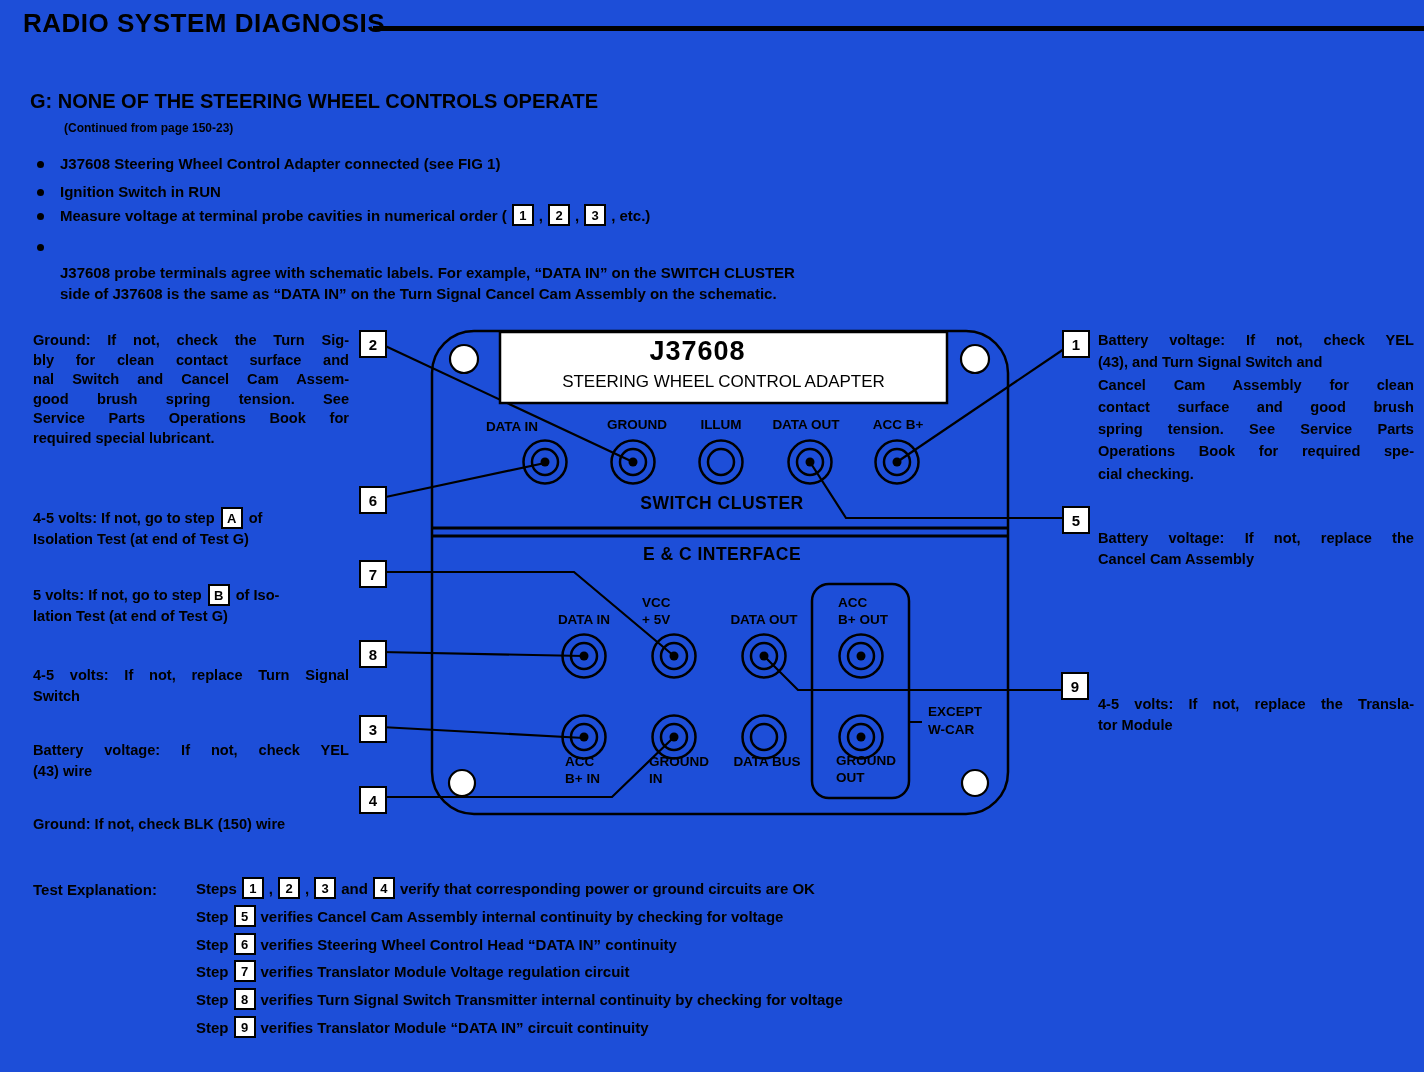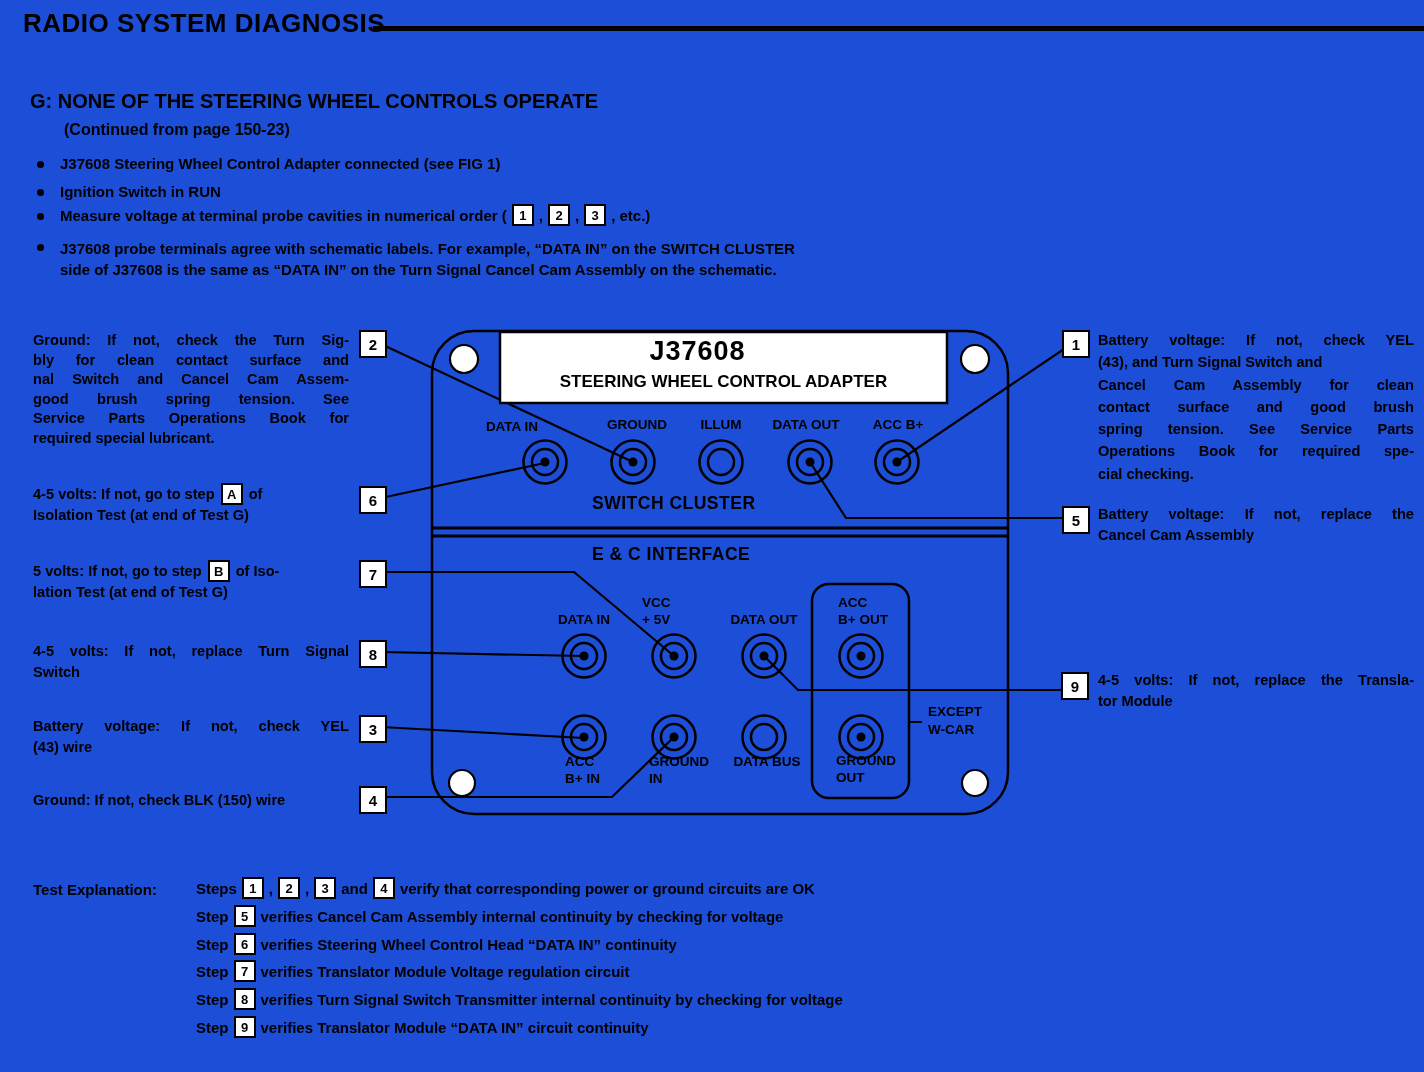--- a/index.html
+++ b/index.html
@@ -4,36 +4,36 @@
 <style>
   html,body{margin:0;padding:0;background:#fff;}
   .page{position:relative;width:1424px;height:1072px;background:#1d4ed8;color:#000;
         font-family:"Liberation Sans",sans-serif;overflow:hidden;padding-left:43px;}
   .abs{position:absolute;}
   svg.overlay{position:absolute;left:0;top:0;z-index:1;}
   .txt{z-index:2;}
   .hdr{left:23px;top:8px;font-size:26px;font-weight:800;letter-spacing:0.5px;}
   .hrule{left:373px;top:26px;width:1051px;height:5px;background:#000;}
   .sect{left:30px;top:90px;font-size:20px;font-weight:800;}
-  .sub{left:64px;top:121px;font-size:16px;font-weight:700;}
+  .sub{left:64px;top:121px;font-size:12px;font-weight:700;}
   .bdot{width:7px;height:7px;border-radius:50%;background:#000;left:37px;}
   .bullet{left:60px;font-size:15px;font-weight:700;}
   .brow{left:60px;display:flex;align-items:center;gap:5px;font-size:15px;font-weight:700;white-space:nowrap;}
   .ibox{display:inline-flex;flex:none;width:18px;height:18px;border:2px solid #000;background:#fff;
         align-items:center;justify-content:center;font-size:13px;font-weight:700;}
   .numbox{position:absolute;width:24px;height:24px;border:2.5px solid #000;background:#fff;z-index:5;
         display:flex;align-items:center;justify-content:center;font-size:15px;font-weight:700;}
-  .txtblk{position:absolute;width:316px;font-size:14.6px;font-weight:700;z-index:2;} .lh21{line-height:21px;} .lh22{line-height:22.3px;} .lh195{line-height:19.6px;}
+  .txtblk{position:absolute;width:316px;font-size:14.6px;font-weight:700;z-index:2;} .lh21{line-height:21px;margin-top:24px;} .lh22{line-height:22.3px;} .lh195{line-height:19.6px;}
   .jline{text-align:justify;text-align-last:justify;}
   .inline-line{display:flex;align-items:center;gap:6px;white-space:nowrap;}
   .lbl{position:absolute;font-size:13.5px;font-weight:700;line-height:16.5px;white-space:pre-line;z-index:2;}
   .lblc{text-align:center;width:100px;}
-  .bigc{width:260px;font-size:17.5px;letter-spacing:0.5px;}
+  .bigc{text-align:center;width:260px;font-size:17.5px;letter-spacing:0.5px;}
   .dtitle{left:500px;top:336px;width:395px;text-align:center;font-size:27px;font-weight:800;z-index:2;letter-spacing:1px;}
-  .dsub{left:500px;top:372px;width:447px;text-align:center;font-size:17px;font-weight:700;z-index:2;}
+  .dsub{left:500px;top:372px;width:447px;text-align:center;font-size:17px;font-weight:400;z-index:2;}
   .trow{position:absolute;left:196px;display:flex;align-items:center;gap:5px;font-size:15px;font-weight:700;white-space:nowrap;z-index:2;}
   .telabel{left:33px;top:881px;font-size:15px;font-weight:700;}
 </style>
 </head>
 <body>
 
 <div class="page">
 
   <div class="abs txt hdr">RADIO SYSTEM DIAGNOSIS</div>
   <div class="abs hrule"></div>

